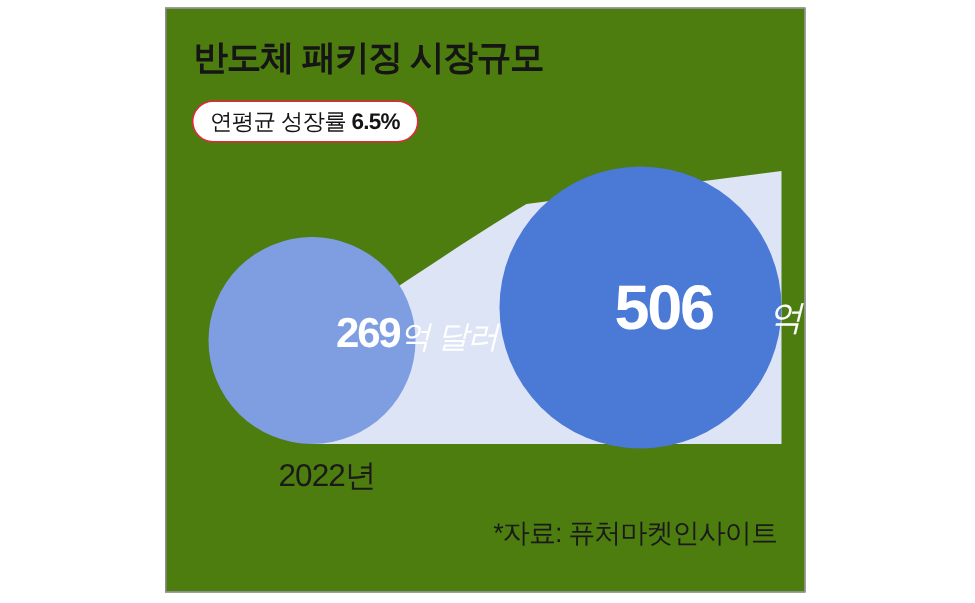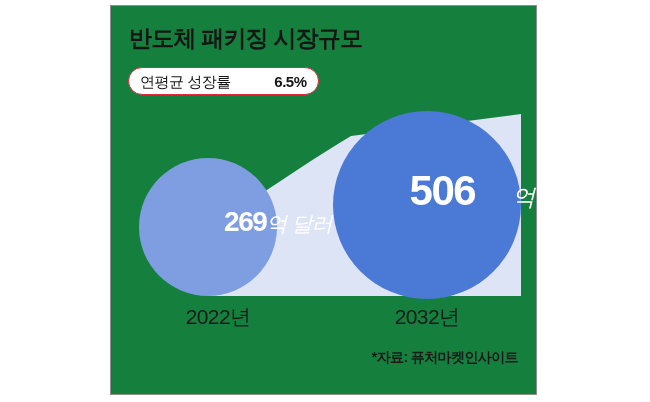--- a/index.html
+++ b/index.html
@@ -20,21 +20,21 @@
     background: #ffffff;
   }
 
   
   .card {
     position: absolute;
     left: 110px;
     top: 5px;
     width: 427px;
     height: 390px;
-    background: #15803d;
+    background: #4d7c0f;
     border: 1px solid #8e8e8e;
     box-sizing: border-box;
     overflow: hidden;
   }
 
   
   .title {
     position: absolute;
     left: 18px;
     top: 17px;
@@ -59,21 +59,20 @@
   }
   .badge-text {
     font-size: 15px;
     color: #141414;
     letter-spacing: -0.5px;
     white-space: nowrap;
     line-height: 1;
   }
   .badge-text b {
     font-weight: bold;
-    margin-left: 40px;
   }
 
   
   .chart {
     position: absolute;
     left: 0;
     top: 0;
     width: 427px;
     height: 390px;
   }
@@ -109,21 +108,21 @@
     left: 27px;
     top: 200px;
     width: 280px;
   }
   #label-2022 .val { font-size: 28px; }
   #label-2022 .unit { font-size: 21px; margin-left: 0px; }
 
   
   #label-2032 {
     left: 246px;
-    top: 161px;
+    top: 175px;
     width: 280px;
     gap: 36px;
   }
   #label-2032 .val { font-size: 42px; }
   #label-2032 .unit { font-size: 23px; margin-left: 1px; }
 
   .year {
     position: absolute;
     top: 297px;
     font-size: 21px;
@@ -133,22 +132,22 @@
     white-space: nowrap;
   }
   #year-2022 { left: 37px; width: 140px; }
   #year-2032 { left: 246px; width: 140px; }
 
   
   .source {
     position: absolute;
     right: 18px;
     bottom: 27px;
-    font-size: 14px;
-    font-weight: bold;
+    font-size: 18px;
+    font-weight: normal;
     color: #1a1a1a;
     letter-spacing: -0.6px;
     white-space: nowrap;
   }
 </style>
 </head>
 <body>
 
 <div id="viewport">
 
@@ -176,20 +175,19 @@
           <span class="unit">억 달러</span>
       </div>
 
       <div class="bubble-label" id="label-2032">
         <span class="val">506</span>
           <span class="unit">억 달러</span>
       </div>
 
       <div class="year" id="year-2022">2022년</div>
 
-      <div class="year" id="year-2032">2032년</div>
 
     </div>
 
     <div class="source">*자료: 퓨처마켓인사이트</div>
 
   </div>
 </div>
 
 </body></html>

